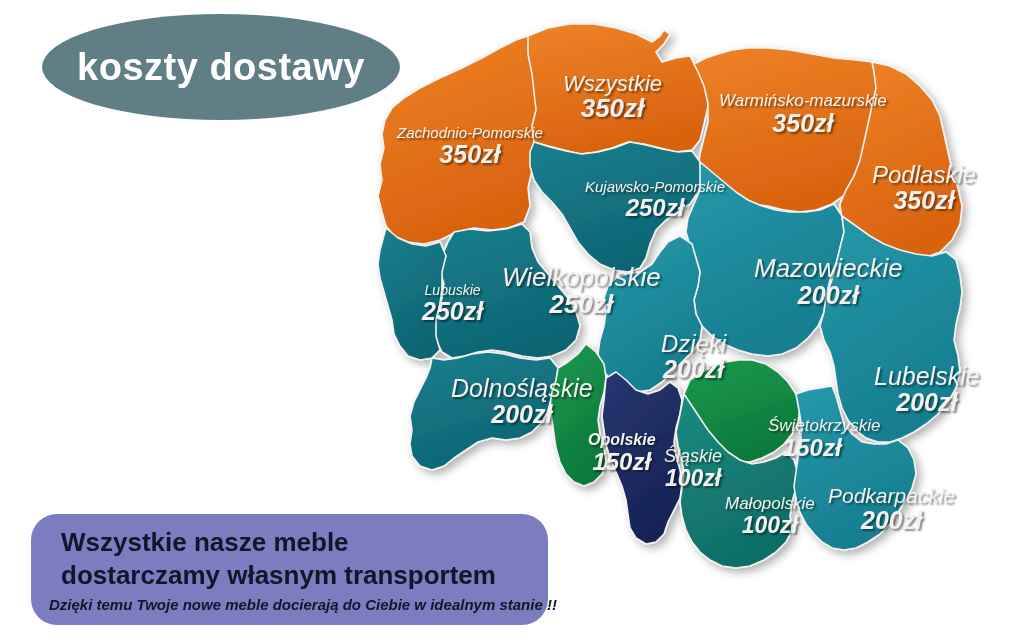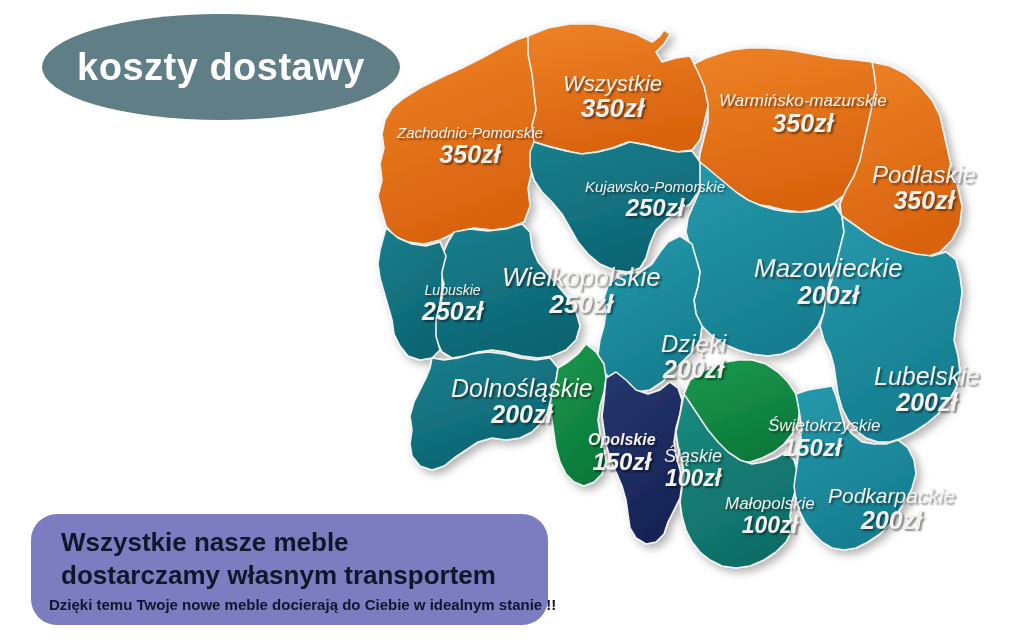--- a/index.html
+++ b/index.html
@@ -61,20 +61,21 @@
   .promo-line1 { top: 13px; }
   .promo-line2 { top: 46px; }
   .promo-sub {
     position: absolute;
     left: 18px;
     top: 82px;
     font-size: 15px;
     font-weight: bold;
     white-space: nowrap;
     font-family: "Liberation Sans", sans-serif;
+    font-style: italic;
   }
 
   
   #map-wrap {
     position: absolute;
     left: 0;
     top: 0;
     width: 1026px;
     height: 640px;
   }

